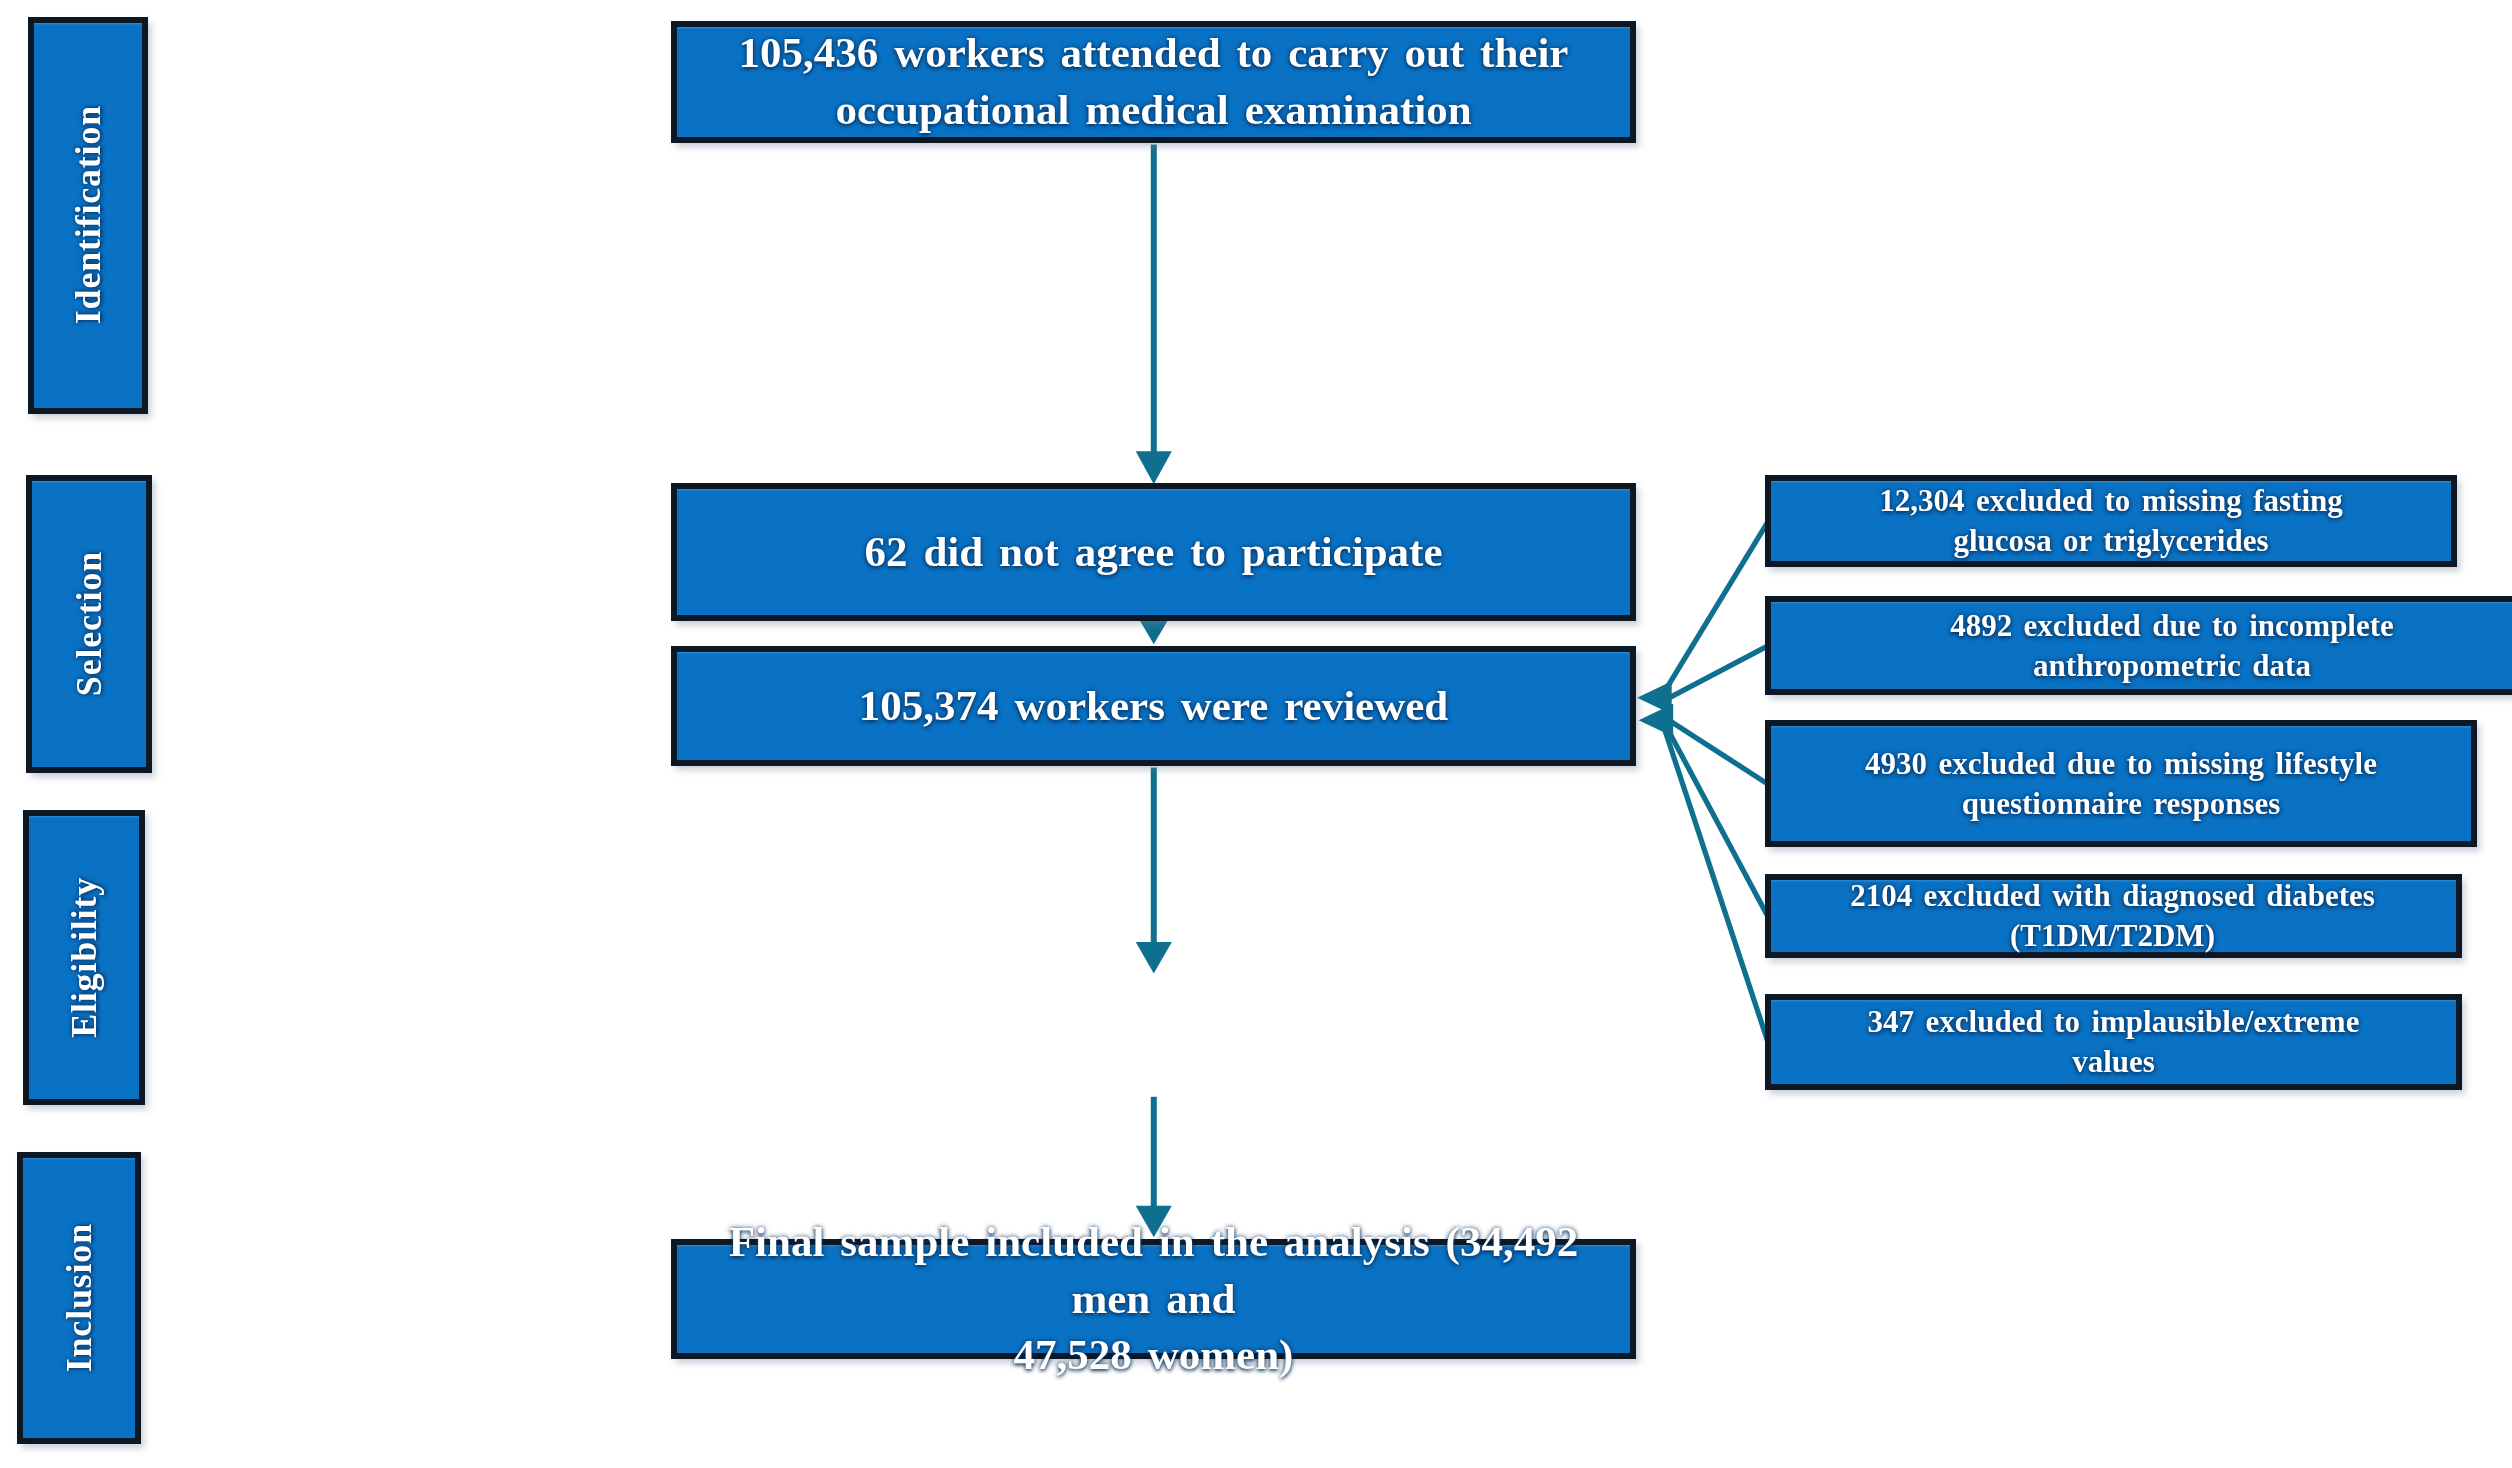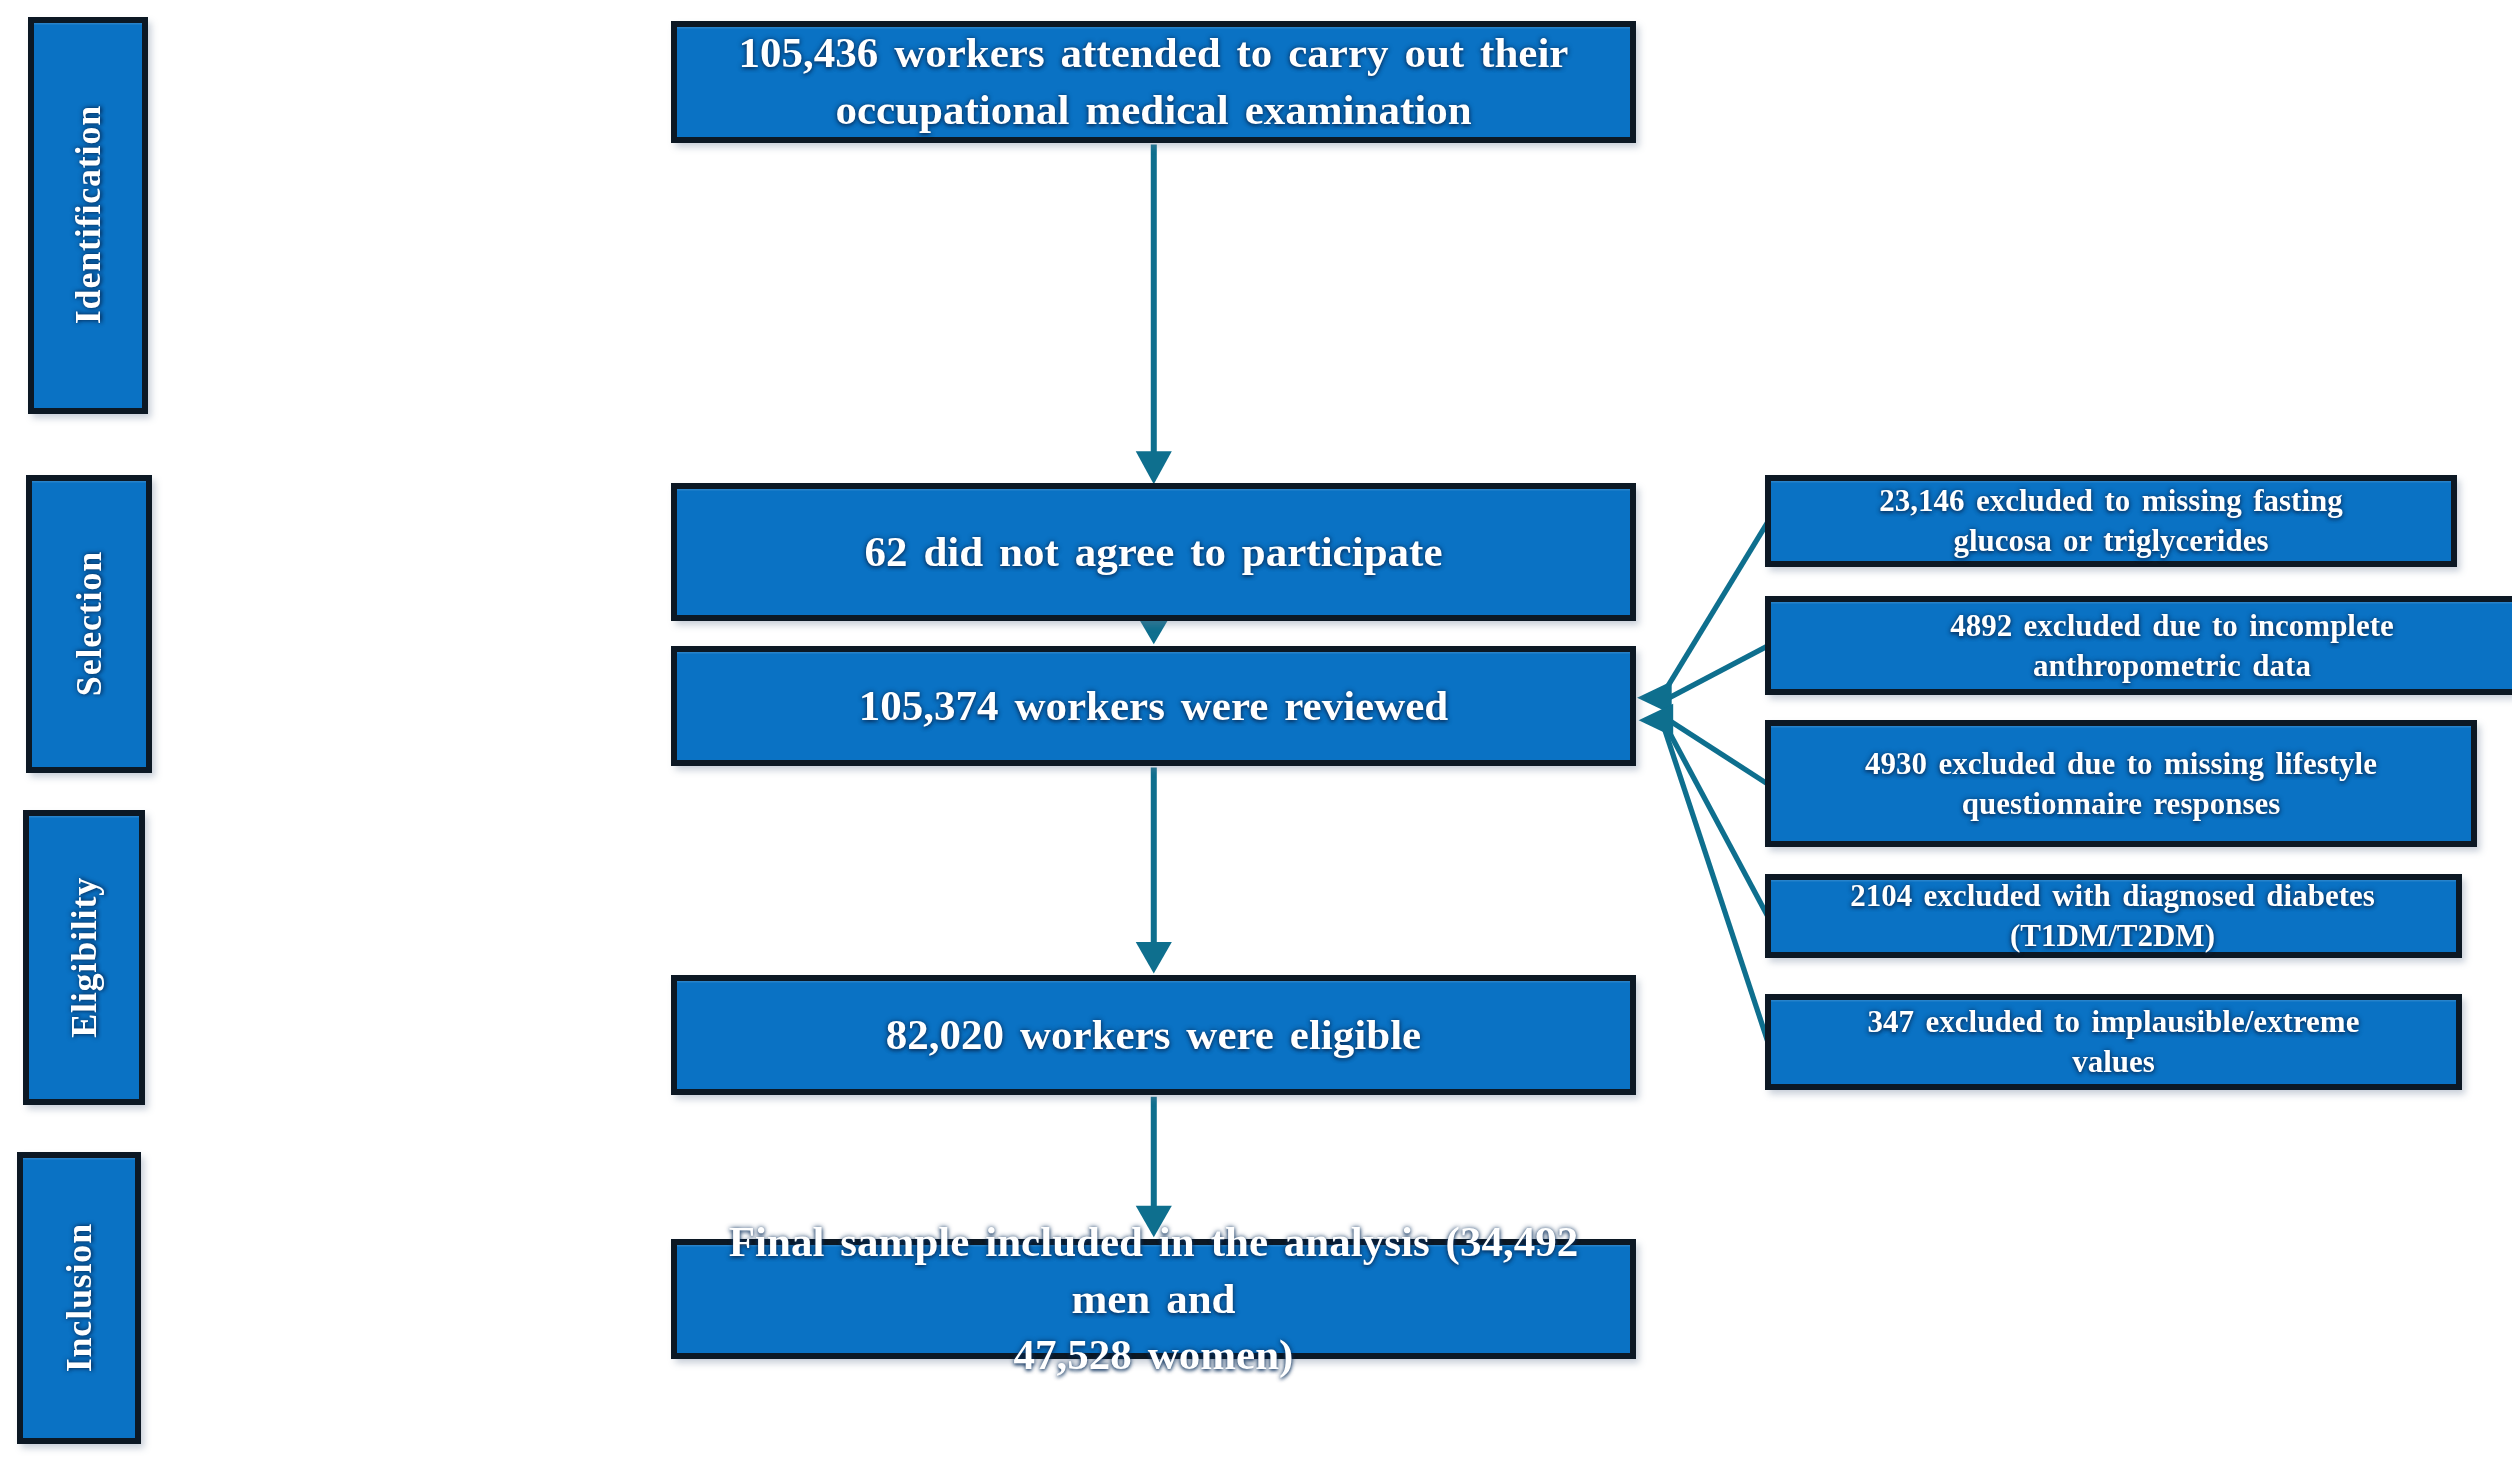--- a/index.html
+++ b/index.html
@@ -123,31 +123,28 @@
   </div>
 
   <div class="box flow-box" style="top:483px; height:138px;">
     <span>62 did not agree to participate</span>
   </div>
 
   <div class="box flow-box" style="top:646px; height:120px;">
     <span>105,374 workers were reviewed</span>
   </div>
 
-  <div class="box flow-box" style="top:975px; height:120px;">
-    <span>82,020 workers were eligible</span>
-  </div>
 
   <div class="box flow-box" style="top:1239px; height:120px;">
     <span>Final sample included in the analysis (34,492 men and
 47,528 women)</span>
   </div>
 
   <div class="box excl-box" style="top:475px; width:692px; height:92px;">
-    <span>23,146 excluded to missing fasting
+    <span>12,304 excluded to missing fasting
 glucosa or triglycerides</span>
   </div>
 
   <div class="box excl-box" style="top:596px; width:814px; height:99px;align-items:center;">
     <span>4892 excluded due to incomplete
 anthropometric data</span>
   </div>
 
   <div class="box excl-box" style="top:720px; width:712px; height:127px;">
     <span>4930 excluded due to missing lifestyle

